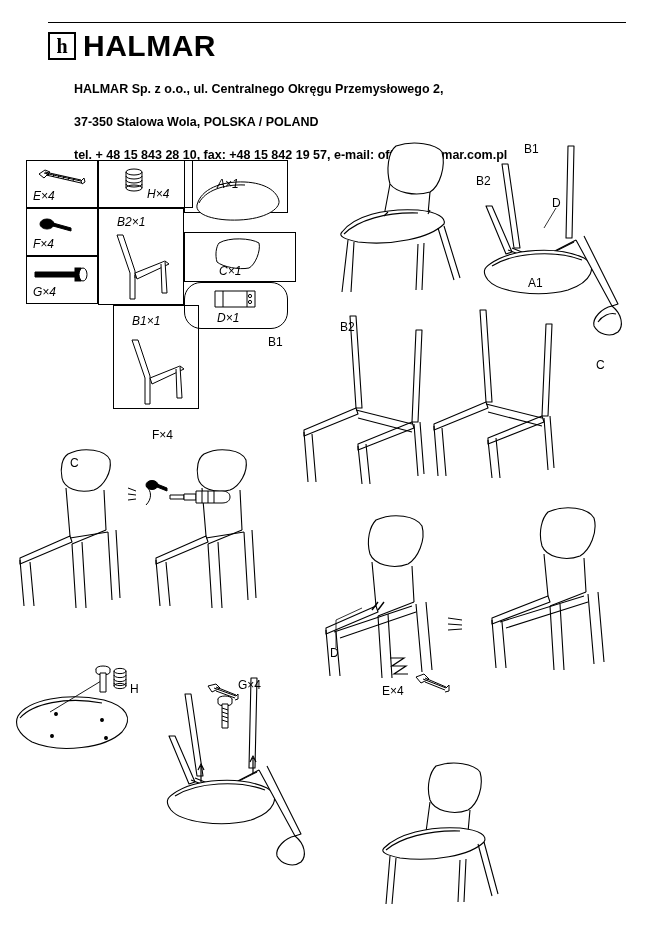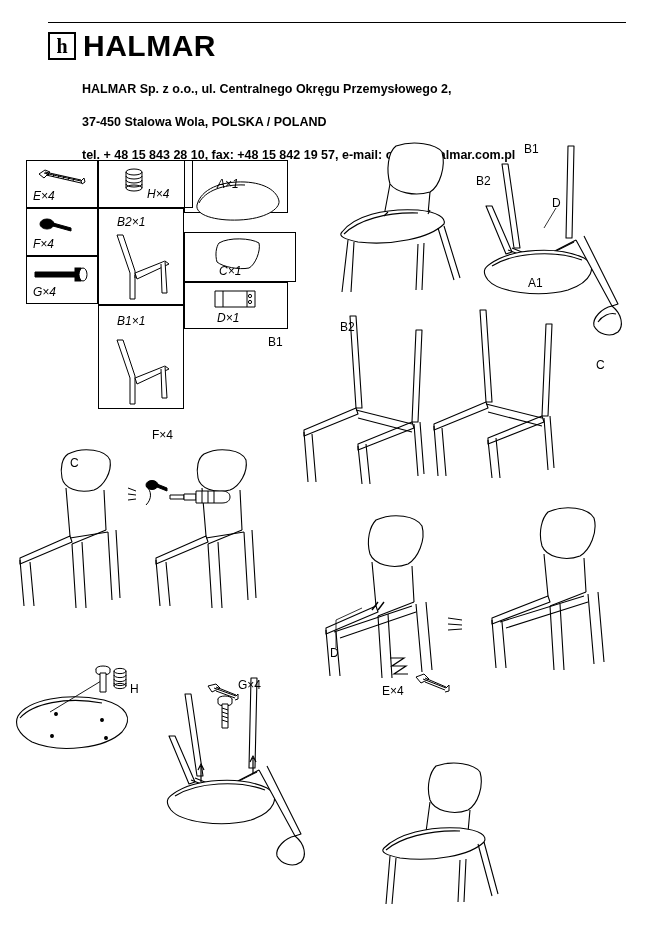--- a/index.html
+++ b/index.html
@@ -54,21 +54,21 @@
   }
   .logo-text {
     font-family: "Liberation Sans", sans-serif;
     font-size: 30px;
     font-weight: bold;
     letter-spacing: 0.5px;
     line-height: 1;
   }
   .addr {
     position: absolute;
-    left: 82px;
+    left: 74px;
     top: 64px;
     font-size: 12.5px;
     font-weight: bold;
     line-height: 1.33;
     white-space: pre-line;
   }
   .addr div { white-space: nowrap; }
 
   
   .doc-title {
@@ -118,21 +118,21 @@
 
   <div class="logo-block">
     <div class="logo-mark">
       <span>h</span>
     </div>
     <div class="logo-text">HALMAR</div>
   </div>
 
   <div class="addr">
     <div>HALMAR Sp. z o.o., ul. Centralnego Okręgu Przemysłowego 2,</div>
-    <div>37-450 Stalowa Wola, POLSKA  / POLAND</div>
+    <div>37-350 Stalowa Wola, POLSKA  / POLAND</div>
     <div>tel. + 48 15 843 28 10, fax: +48 15 842 19 57, e-mail: office@halmar.com.pl</div>
   </div>
 
 
   <div class="parts">
 
     <div class="cell" style="left:0;top:0;width:72px;height:48px;">
       <svg class="dg" style="left:8px;top:6px;" width="56" height="22" viewBox="0 0 56 22">
         <g fill="none" stroke="#000" stroke-width="1">
           <path d="M4,7 L10,3 L15,5 L9,11 Z" fill="#fff"></path>
@@ -206,33 +206,33 @@
       <svg class="dg" style="left:6px;top:8px;" width="60" height="20" viewBox="0 0 60 20">
         <g fill="none" stroke="#000" stroke-width="1">
           <path d="M2,7 L42,7 L42,12 L2,12 Z" fill="#000"></path>
           <rect x="42" y="3" width="6" height="13" fill="#000"></rect>
           <ellipse cx="50" cy="9.5" rx="4" ry="6.5" fill="#fff"></ellipse>
         </g>
       </svg>
       <span class="lbl" style="left:6px;bottom:4px;">G×4</span>
     </div>
 
-    <div class="cell" style="left:158px;top:122px;width:104px;height:47px;">
+    <div class="cell" style="left:158px;top:122px;width:104px;height:47px;border-radius:17px;">
       <svg class="dg" style="left:26px;top:4px;" width="52" height="24" viewBox="0 0 52 24">
         <g fill="none" stroke="#000" stroke-width="1">
           <path d="M4,4 L44,4 L44,20 L4,20 Z" fill="#fff"></path>
           <path d="M12,4 L12,20 M36,4 L36,20"></path>
           <circle cx="39" cy="9" r="1.6"></circle>
             <circle cx="39" cy="15" r="1.6"></circle>
         </g>
       </svg>
       <span class="lbl" style="left:32px;bottom:3px;">D×1</span>
     </div>
 
-    <div class="cell" style="left:72px;top:145px;width:86px;height:104px;padding-left:40px;">
+    <div class="cell" style="left:87px;top:145px;width:86px;height:104px;padding-left:40px;">
       <svg class="dg" style="left:10px;top:30px;" width="68" height="72" viewBox="0 0 68 72">
         <g fill="none" stroke="#000" stroke-width="1">
           <path d="M8,4 L14,4 L26,40 L26,68 L21,68 L21,42 Z" fill="#fff"></path>
           <path d="M26,42 L56,30 L60,33 L28,48 Z" fill="#fff"></path>
           <path d="M56,30 L58,62 L53,62 L52,33" fill="#fff"></path>
         </g>
       </svg>
       <span class="lbl" style="left:18px;top:8px;">B1×1</span>
     </div>
   </div>

